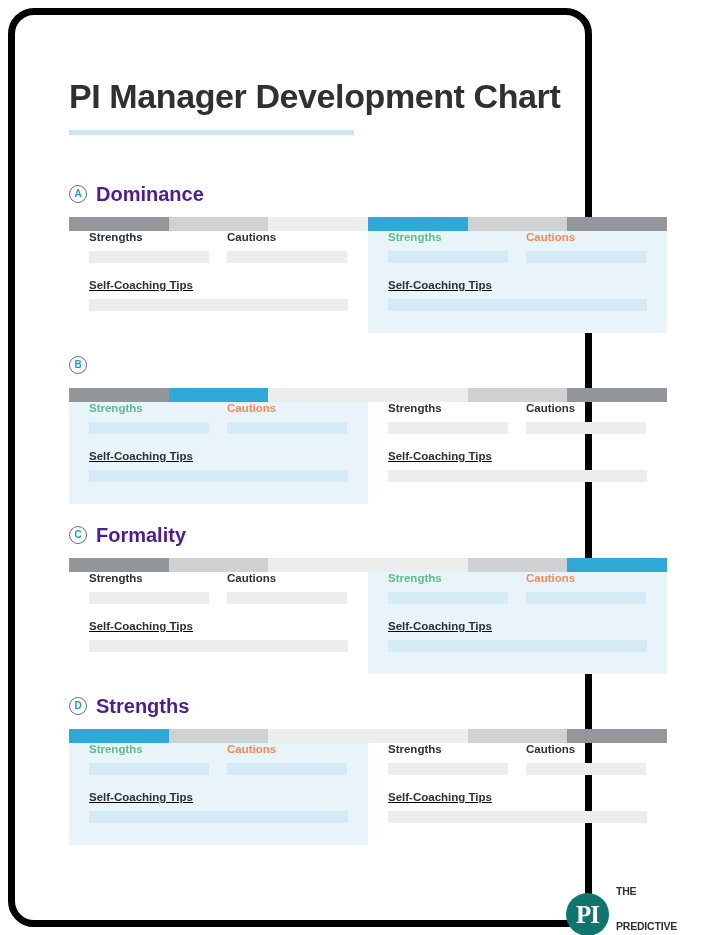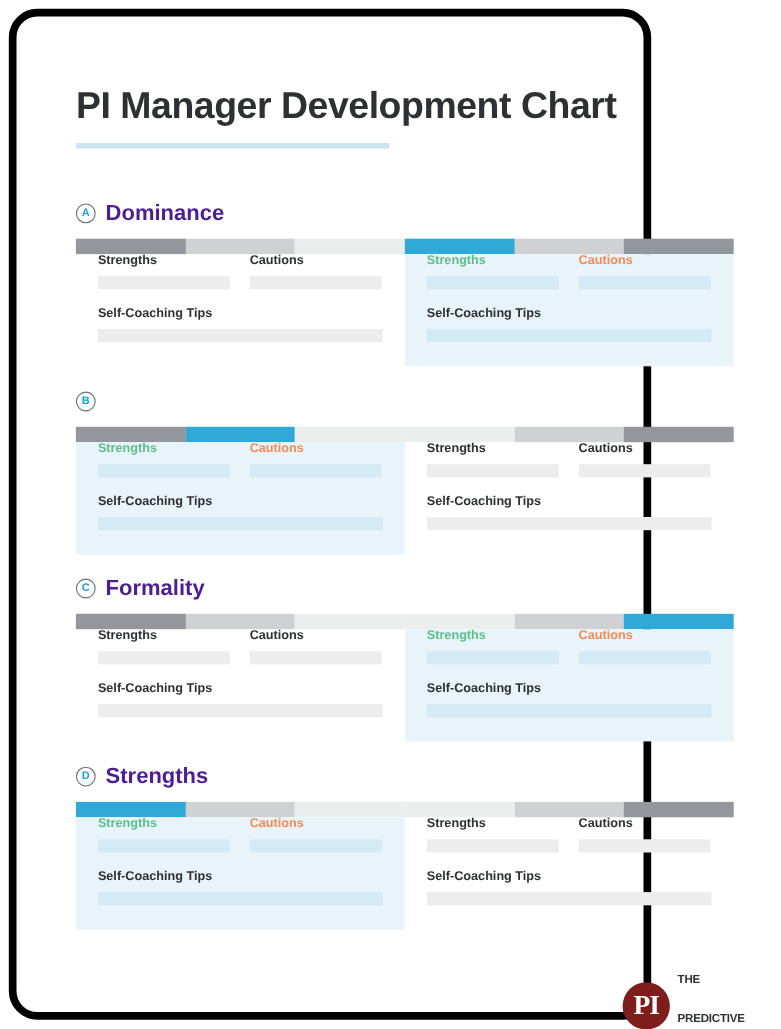--- a/index.html
+++ b/index.html
@@ -117,36 +117,36 @@
     color: #2e3033;
     margin-bottom: 8px;
     white-space: nowrap;
   }
   .panel.is-active .field-label.strengths { color: #5cbf8a; }
   .panel.is-active .field-label.cautions  { color: #f58b56; }
 
   .ph { height: 12px; background: #ededee; }
   .panel.is-active .ph { background: #d4eaf5; }
 
-  .tips-block { margin-top: 16px; }
+  .tips-block { margin-top: 16px; text-decoration: underline; }
   .tips-block .ph { width: 100%; }
 
   
   #logo-block {
     position: absolute;
     left: 551px;
     top: 847px;
     display: flex;
     align-items: center;
     gap: 7px;
   }
   #logo-mark {
     width: 43px; height: 43px;
     border-radius: 50%;
-    background: #7f1d1d;
+    background: #0f766e;
     display: flex;
     align-items: center;
     justify-content: center;
   }
   #logo-mark-text {
     color: #ffffff;
     font-family: "Liberation Serif", serif;
     font-weight: bold;
     font-size: 25px;
     line-height: 1;

